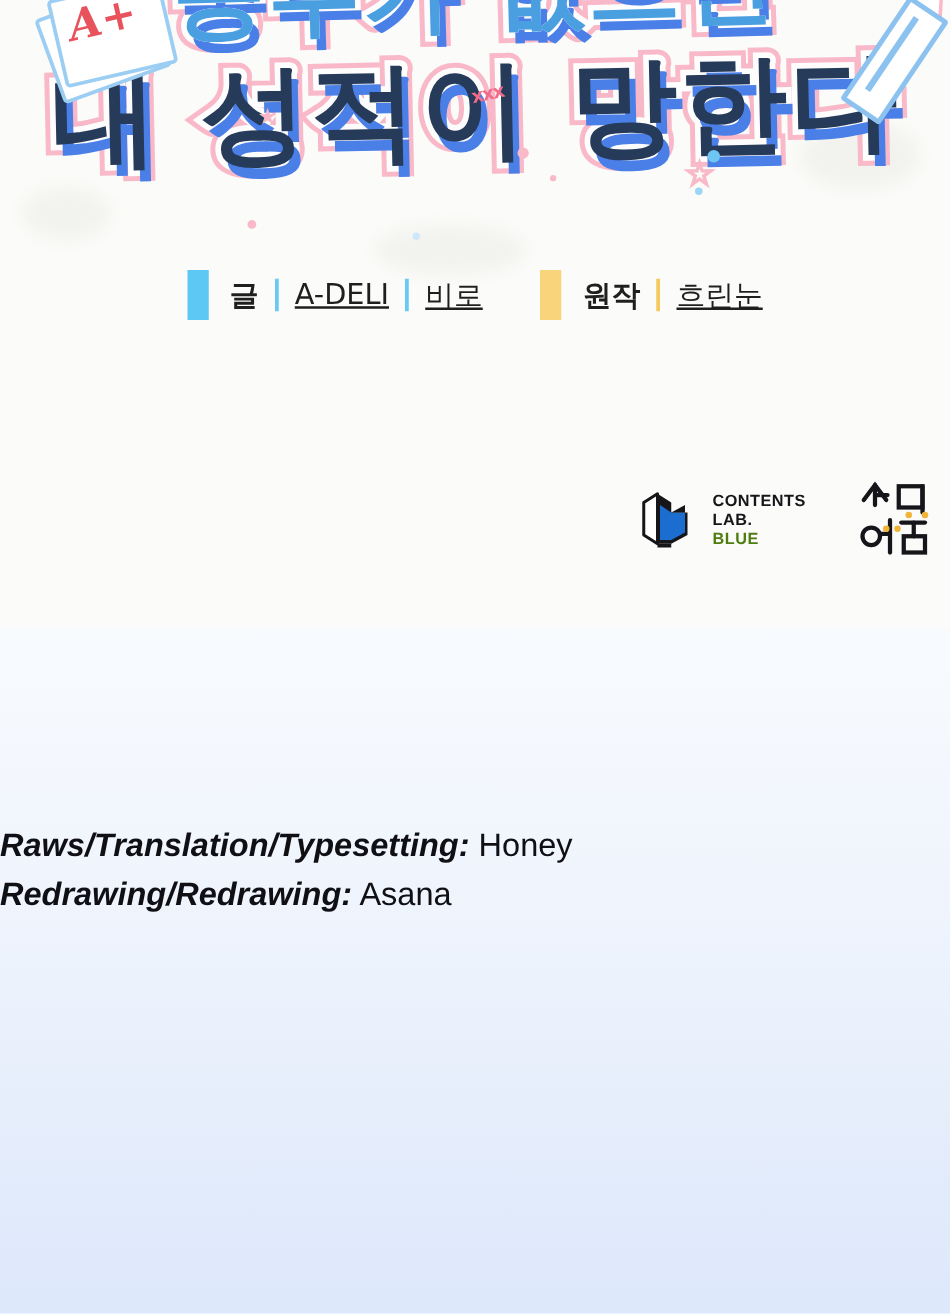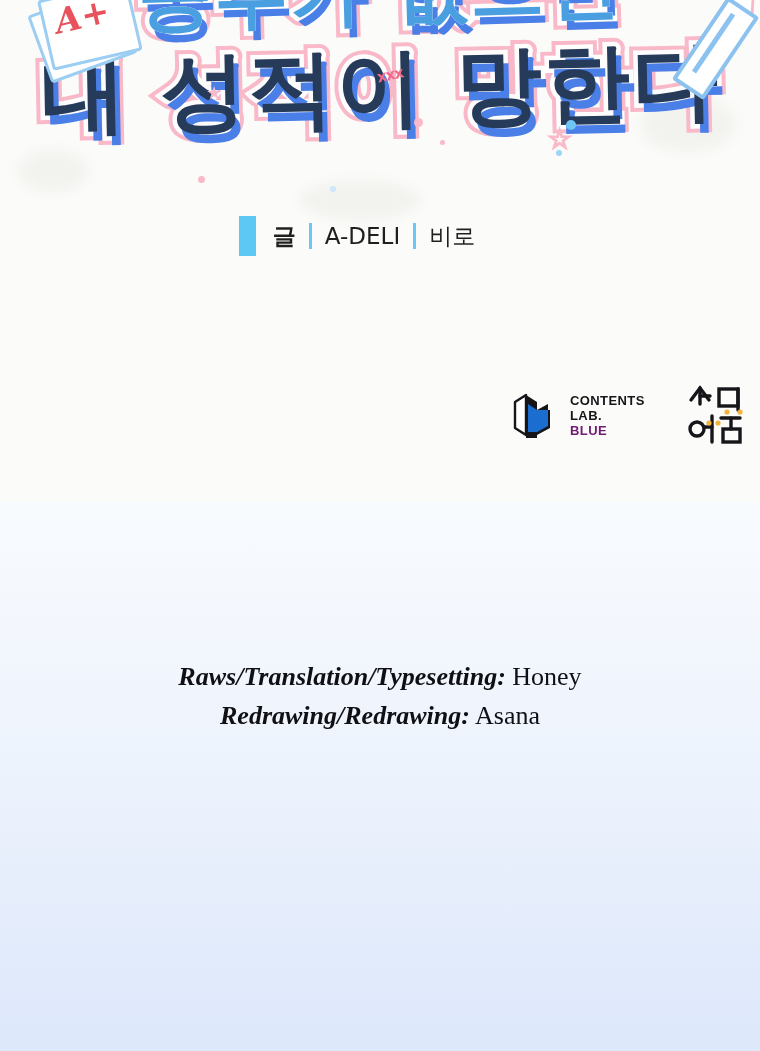--- a/index.html
+++ b/index.html
@@ -229,20 +229,21 @@
     background: #69c9f2;
     margin: 0 13px;
     flex: none;
   }
   .cr-sep.gold { background: #f6c95f; }
   .cr-name {
     font-family: "DejaVu Sans", sans-serif;
     font-size: 23px;
     color: #1f1f1f;
     letter-spacing: 0px;
+    text-decoration: underline;
   }
   .cr-gap { width: 46px; flex: none; }
 
   
   .logo-row {
     position: absolute;
     left: 512px;
     top: 378px;
     width: 230px;
     height: 74px;
@@ -257,21 +258,21 @@
     flex: none;
   }
   .clb-text {
     font-family: "Liberation Sans", sans-serif;
     font-weight: bold;
     font-size: 13px;
     line-height: 15px;
     letter-spacing: 0.4px;
     color: #16161a;
   }
-  .clb-text .blue { color: #701a75; }
+  .clb-text .blue { color: #4d7c0f; }
 
   .logo-fox {
     margin-left: 42px;
     width: 62px;
     height: 66px;
     position: relative;
   }
 
   
   .note-panel {
@@ -286,22 +287,22 @@
       #eaf1fc 58%,
       #e2ebfb 82%,
       #dde8fb 100%);
   }
 
   .scanlators {
     position: absolute;
     left: 0;
     top: 155px;
     width: 760px;
-    text-align: center;
-    font-family: Liberation Serif, serif;
+    text-align: left;
+    font-family: Liberation Sans, sans-serif;
     font-size: 26px;
     line-height: 39px;
     color: #101014;
   }
   .scanlators .role {
     font-style: italic;
     font-weight: bold;
   }
   .scanlators .who {
     font-style: normal;
@@ -380,20 +381,26 @@
         <span class="cr-role">글</span>
         <div class="cr-sep"></div>
         <span class="cr-name">A-DELI</span>
         <div class="cr-sep"></div>
         <span class="cr-name">비로</span>
       </div>
 
 
       <div class="cr-gap"></div>
 
+      <div class="cr-group">
+        <div class="cr-bar yellow"></div>
+        <span class="cr-role">원작</span>
+        <div class="cr-sep gold"></div>
+        <span class="cr-name">흐린눈</span>
+      </div>
 
     </div>
 
     <div class="logo-row">
 
       <div class="logo-clb">
         <svg class="clb-mark" viewBox="0 0 46 50">
           <polygon points="3,12 14,5 14,45 3,38" fill="#ffffff" stroke="#16161a" stroke-width="2.4" stroke-linejoin="round"></polygon>
           <polygon points="14,5 25,12 25,20 38,20 38,38 25,45 14,45" fill="#16161a"></polygon>
           <polygon points="16,14 25,20 25,20 36,20 36,36 25,42 16,42" fill="#1c6dd0"></polygon>

